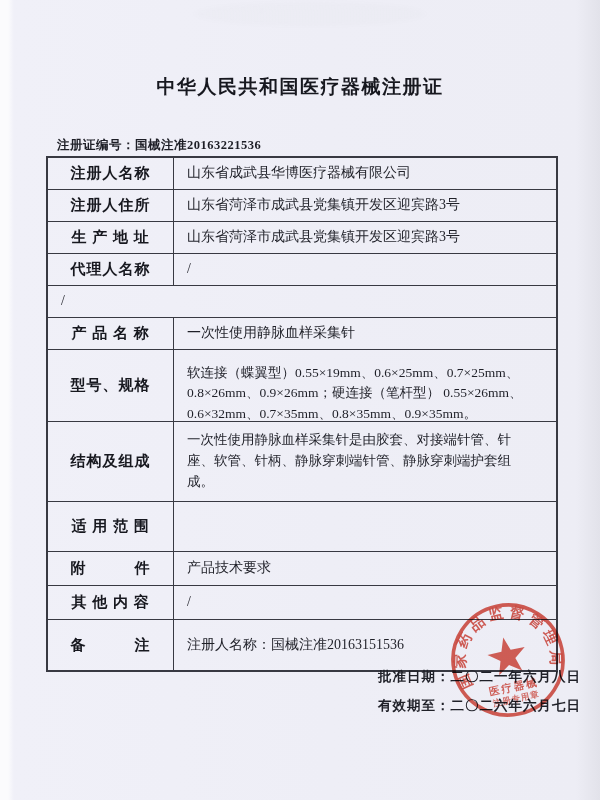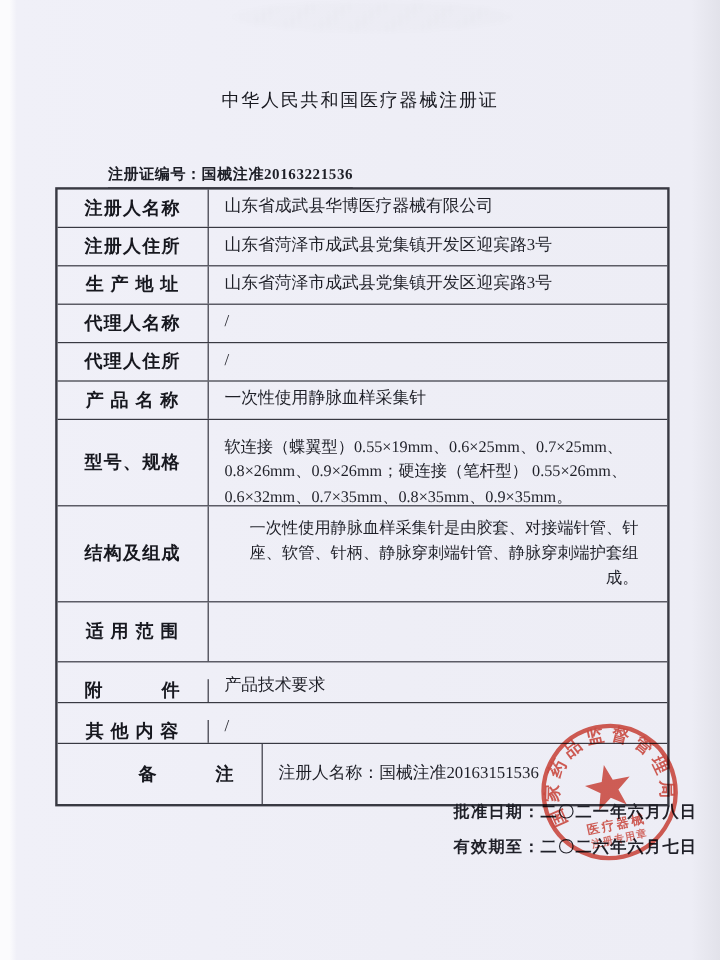--- a/index.html
+++ b/index.html
@@ -15,55 +15,55 @@
   }
   
   .smudge{
     position:absolute;left:195px;top:2px;width:230px;height:24px;
     background:
       repeating-linear-gradient(88deg, rgba(120,130,120,.18) 0 2px, rgba(0,0,0,0) 2px 6px);
     filter:blur(2px);opacity:.35;border-radius:50%;
   }
   .title{
     position:absolute;left:0;top:74px;width:100%;margin:0;
-    text-align:center;font-size:15px;font-weight:normal;letter-spacing:1.5px;
+    text-align:center;font-size:19px;font-weight:bold;letter-spacing:1.5px;
     color:#17181f;
   }
   .cert-no{
     position:absolute;left:57px;top:137px;
     font-size:12.5px;font-weight:600;letter-spacing:.5px;
-    border-bottom:1px solid #4a4b55;padding-bottom:2px;color:#1d1e26;margin-left:33px;
+    border-bottom:1px solid #4a4b55;padding-bottom:2px;color:#1d1e26;
   }
   .cert-table{
     position:absolute;left:46px;top:156px;width:508px;
     border:2px solid #383942;background:transparent;
   }
   .cert-row{
     display:flex;box-sizing:border-box;height:32px;
     border-bottom:1.5px solid #383942;
   }
-  .cert-row:last-child{border-bottom:none;margin-left:45px;}
+  .cert-row:last-child{border-bottom:none;}
   .cert-row:nth-child(7){height:72px;}
   .cert-row:nth-child(8){height:80px;}
   .cert-row:nth-child(9){height:50px;}
-  .cert-row:nth-child(10),.cert-row:nth-child(11){height:34px;align-items:flex-end;}
+  .cert-row:nth-child(10),.cert-row:nth-child(11){height:34px;}
   .cert-row:nth-child(12){height:50px;}
   .cell{display:flex;align-items:center;box-sizing:border-box;}
   .cell.label{
     width:126px;justify-content:center;flex:none;
     border-right:1.5px solid #383942;
     font-size:15px;font-weight:bold;letter-spacing:1px;color:#17181f;
     white-space:pre;
   }
   .cell.value{
     flex:1;padding:3px 10px 3px 13px;font-size:14px;line-height:1.45;
     color:#1f2028;
   }
   .cert-row:nth-child(7) .cell.value{font-size:13.5px;line-height:1.5;margin-top:16px;}
-  .cert-row:nth-child(8) .cell.value{font-size:13.5px;line-height:1.55;padding-right:24px;text-align:right;}
+  .cert-row:nth-child(8) .cell.value{font-size:13.5px;line-height:1.55;padding-right:24px;}
   .footer-dept{
     position:absolute;left:57px;top:683px;font-size:13.5px;font-weight:600;
     letter-spacing:1px;color:#1f2028;
   }
   .footer-dates{
     position:absolute;left:378px;top:668px;font-size:13.5px;font-weight:600;
     letter-spacing:1px;color:#1f2028;font-family:Liberation Serif, serif;
   }
   .footer-dates .date-line{margin-bottom:11px;white-space:nowrap;}
   .seal{
@@ -97,21 +97,20 @@
     <div class="cell label">生 产 地 址</div>
     <div class="cell value">山东省菏泽市成武县党集镇开发区迎宾路3号</div>
   </div>
 
   <div class="cert-row">
     <div class="cell label">代理人名称</div>
     <div class="cell value">/</div>
   </div>
 
   <div class="cert-row">
-    <div class="cell label">代理人住所</div>
     <div class="cell value">/</div>
   </div>
 
   <div class="cert-row">
     <div class="cell label">产 品 名 称</div>
     <div class="cell value">一次性使用静脉血样采集针</div>
   </div>
 
   <div class="cert-row">
     <div class="cell label">型号、规格</div>

